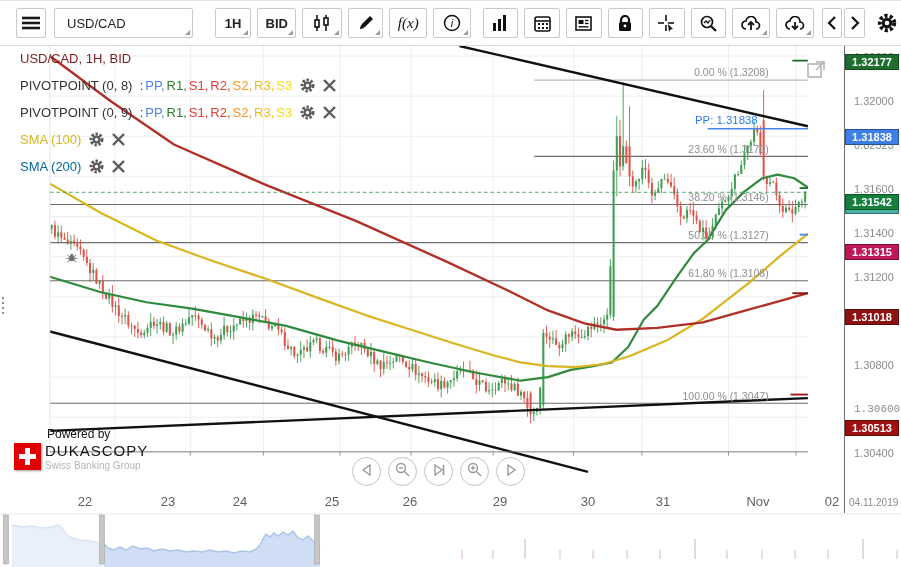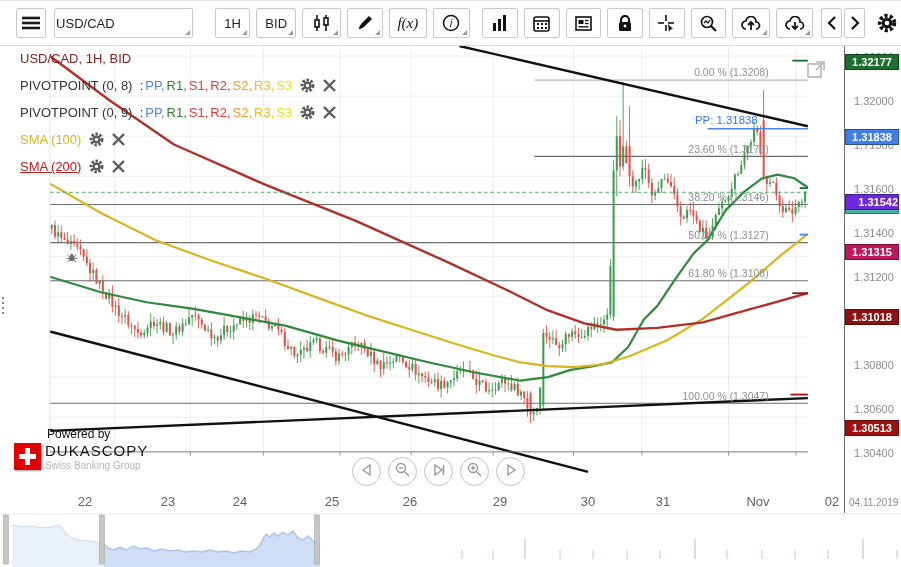--- a/index.html
+++ b/index.html
@@ -6,22 +6,22 @@
     font-family:"Liberation Sans",sans-serif;-webkit-font-smoothing:antialiased;}
   #stage{position:relative;width:901px;height:567px;background:#fff;border-top:1px solid #e3e3e3;}
   
   #toolbar{position:absolute;left:0;top:0;width:901px;height:44px;background:#fff;
     border-bottom:1px solid #d9d9d9;display:flex;align-items:center;z-index:30;}
   .tbtn{height:30px;background:#fff;border:1px solid #c9c9c9;border-radius:2px;margin-left:4px;
     display:flex;align-items:center;justify-content:center;position:relative;cursor:pointer;box-sizing:border-box;}
   .tbtn.dd::after{content:"";position:absolute;right:2px;bottom:2px;width:0;height:0;
     border-left:5px solid transparent;border-bottom:5px solid #9a9a9a;}
   .tbtn svg{display:block;}
-  #sym-btn{width:148px;justify-content:flex-start;padding-left:1px;font-size:13px;color:#222;}
-  .tlabel{font-size:13px;color:#222;font-weight:normal;}
+  #sym-btn{width:148px;justify-content:flex-start;padding-left:12px;font-size:13px;color:#222;}
+  .tlabel{font-size:13px;color:#222;font-weight:bold;}
   .fx{font-family:"Liberation Serif",serif;font-style:italic;font-size:15px;color:#111;}
   .gearbtn{border:none;margin-left:8px;}
   
   #legend{position:absolute;left:20px;top:50px;z-index:20;}
   .lg-title{font-size:13px;color:#7f1d1d;margin-bottom:10px;}
   .lg-row{font-size:13px;color:#333;margin-bottom:9px;display:flex;align-items:center;height:18px;}
   .lg-row .ser{margin-left:2px;}
   .icon-btn{display:inline-flex;margin-left:7px;cursor:pointer;}
   
   #axis-panel{position:absolute;left:844px;top:45px;width:57px;height:467px;background:#fff;
@@ -839,21 +839,21 @@
           <span class="icon-btn">
             <svg width="13" height="13">
               <g stroke="#5a5a5a" stroke-width="2.4">
                 <line x1="1" y1="1" x2="12" y2="12"></line>
                 <line x1="12" y1="1" x2="1" y2="12"></line>
               </g>
             </svg>
           </span>
         </div>
         <div class="lg-row">
-          <span style="color: #b91c1c; text-decoration: underline;">SMA (200)</span>
+          <span style="color: #0369a1;">SMA (200)</span>
           <span class="icon-btn">
             <svg width="17" height="17" viewBox="0 0 20 20">
               <circle cx="10" cy="10" r="6.4" fill="none" stroke="#5a5a5a" stroke-width="3.6" stroke-dasharray="2.8 1.9"></circle>
               <circle cx="10" cy="10" r="4.6" fill="#5a5a5a"></circle>
               <circle cx="10" cy="10" r="2" fill="#fff"></circle>
             </svg>
           </span>
           <span class="icon-btn">
             <svg width="13" height="13">
               <g stroke="#5a5a5a" stroke-width="2.4">
@@ -862,32 +862,32 @@
               </g>
             </svg>
           </span>
         </div>
       </div>
   </div>
 
   <div id="axis-panel">
       <div class="ytick" style="top: 5px;">1.32200</div>
       <div class="ytick" style="top: 49px;">1.32000</div>
-      <div class="ytick" style="top: 93px;">1.71500</div>
+      <div class="ytick" style="top: 93px;">0.82523</div>
       <div class="ytick" style="top: 137px;">1.31600</div>
       <div class="ytick" style="top: 181px;">1.31400</div>
       <div class="ytick" style="top: 225px;">1.31200</div>
       <div class="ytick" style="top: 269px;">1.31000</div>
       <div class="ytick" style="top: 313px;">1.30800</div>
-      <div class="ytick" style="top: 357px;">1.30600</div>
+      <div class="ytick" style="top: 357px; font-family: Liberation Mono, monospace;">1.30600</div>
       <div class="ytick" style="top: 401px;">1.30400</div>
       <div class="badge" style="background: rgb(30, 110, 46); top: 8.06px;">1.32177</div>
       <div class="badge" style="background: rgb(62, 127, 232); top: 82.64px;">1.31838</div>
       <div class="badge" style="background: rgb(69, 177, 161); top: 152.38px;">1.31521</div>
-      <div class="badge" style="background: #6d28d9; top: 147.76px; text-align: right;">1.31542</div>
+      <div class="badge" style="background: #15803d; top: 147.76px;">1.31542</div>
       <div class="badge" style="background: #be185d; top: 197.7px;">1.31315</div>
       <div class="badge" style="background: rgb(140, 17, 17); top: 263.04px;">1.31018</div>
       <div class="badge" style="background: rgb(160, 16, 16); top: 374.14px;">1.30513</div>
     </div>
 
   <div id="time-row">
       <div class="xtick" style="left: 65px;">22</div>
       <div class="xtick" style="left: 148px;">23</div>
       <div class="xtick" style="left: 220px;">24</div>
       <div class="xtick" style="left: 312px;">25</div>

